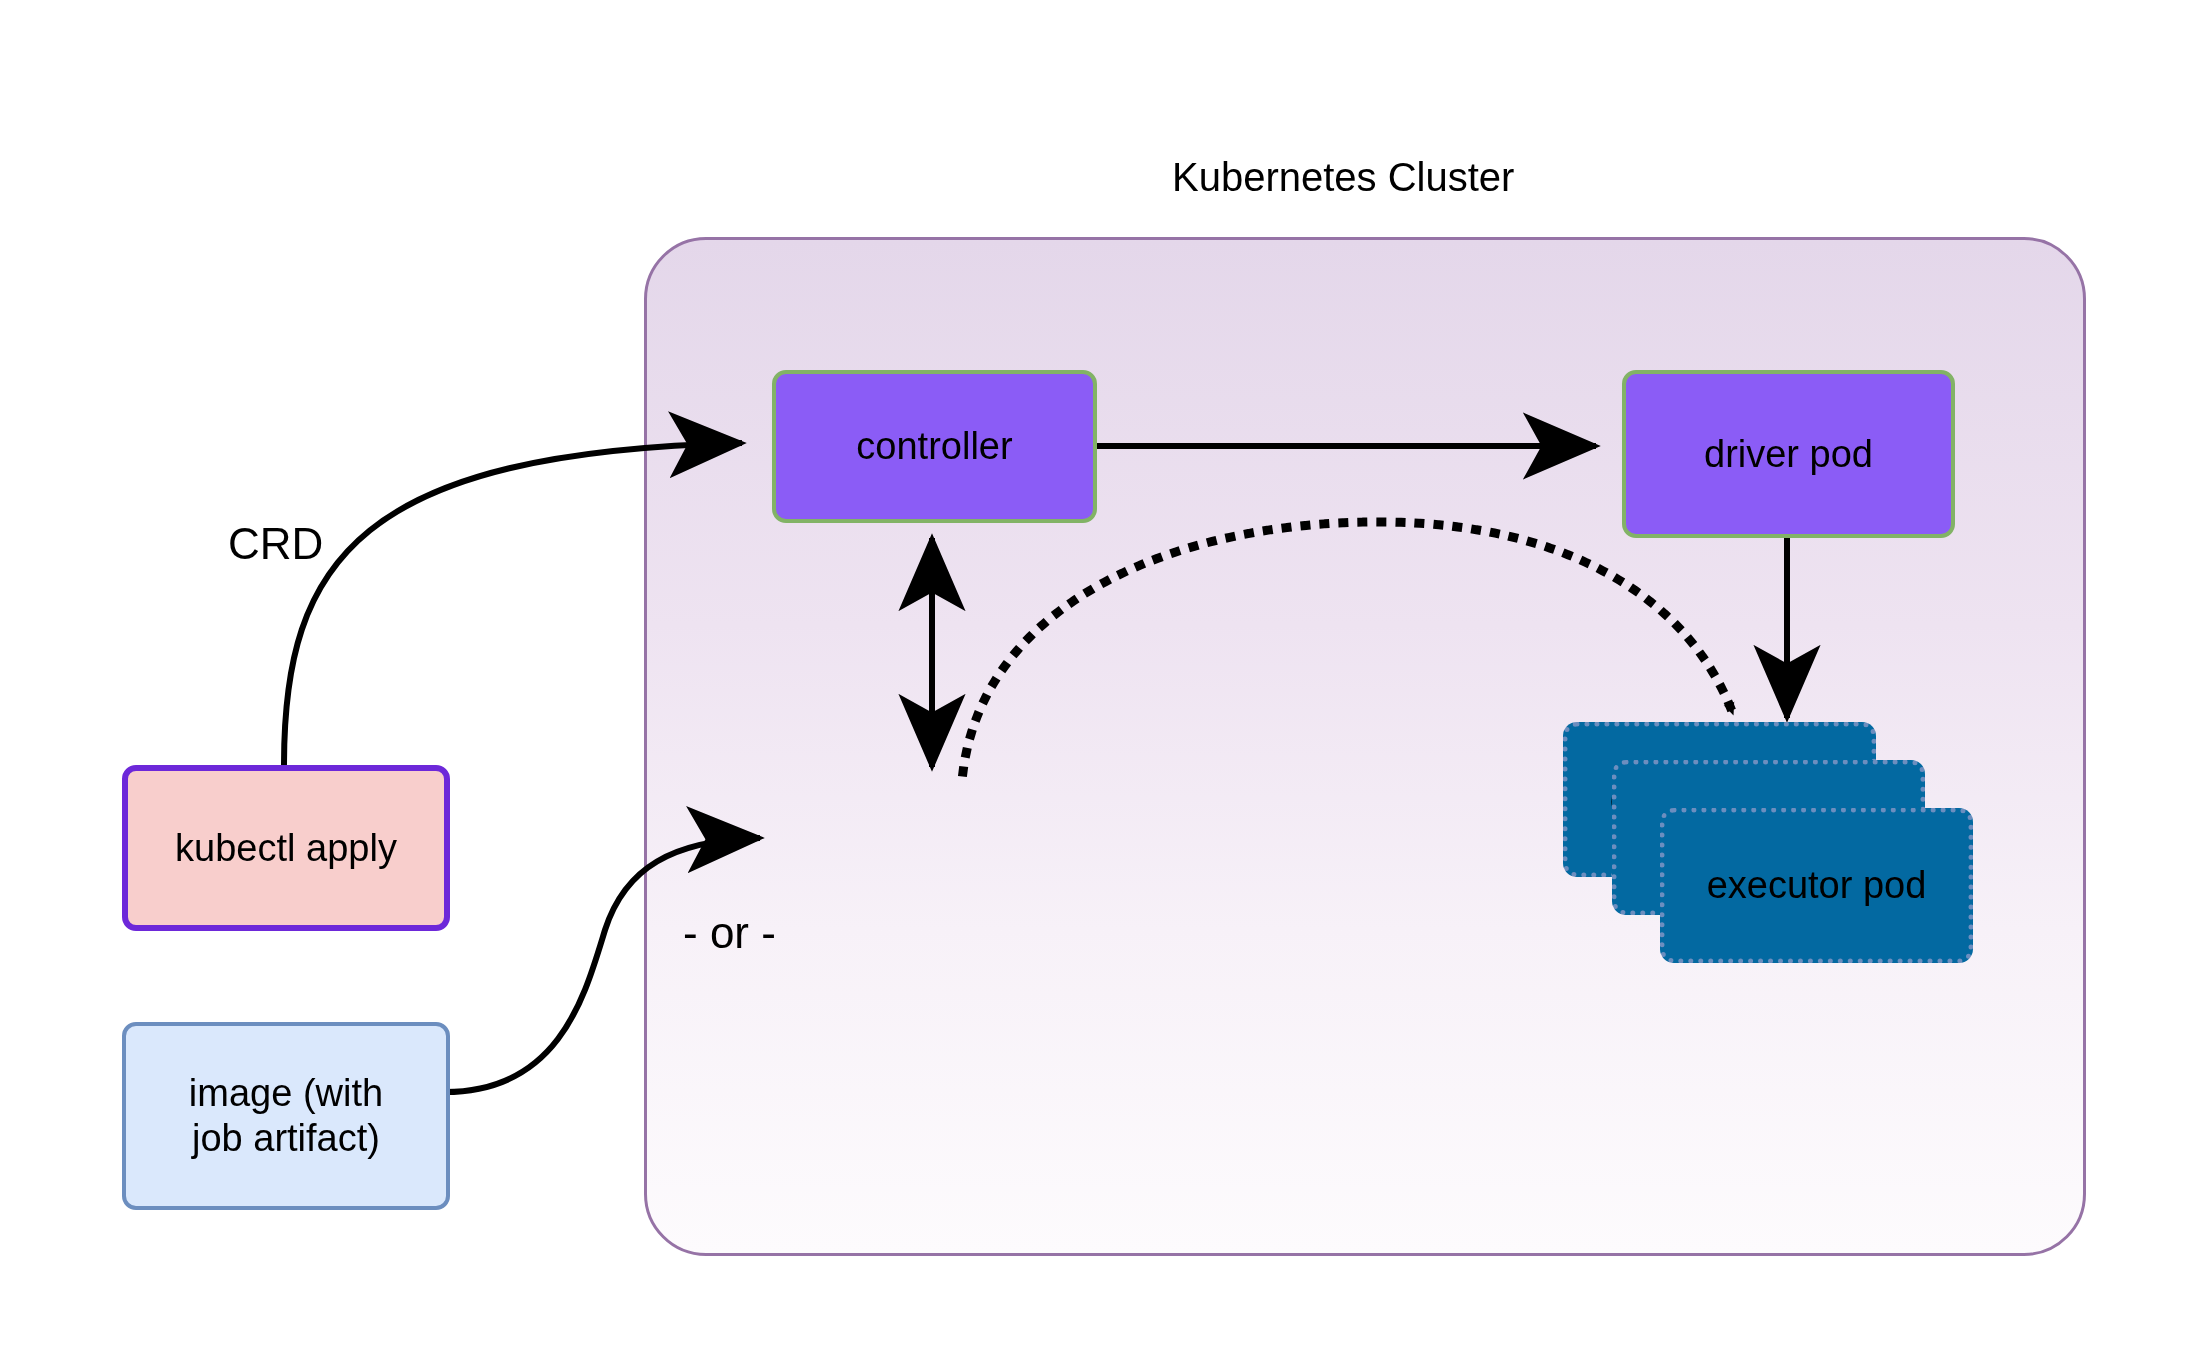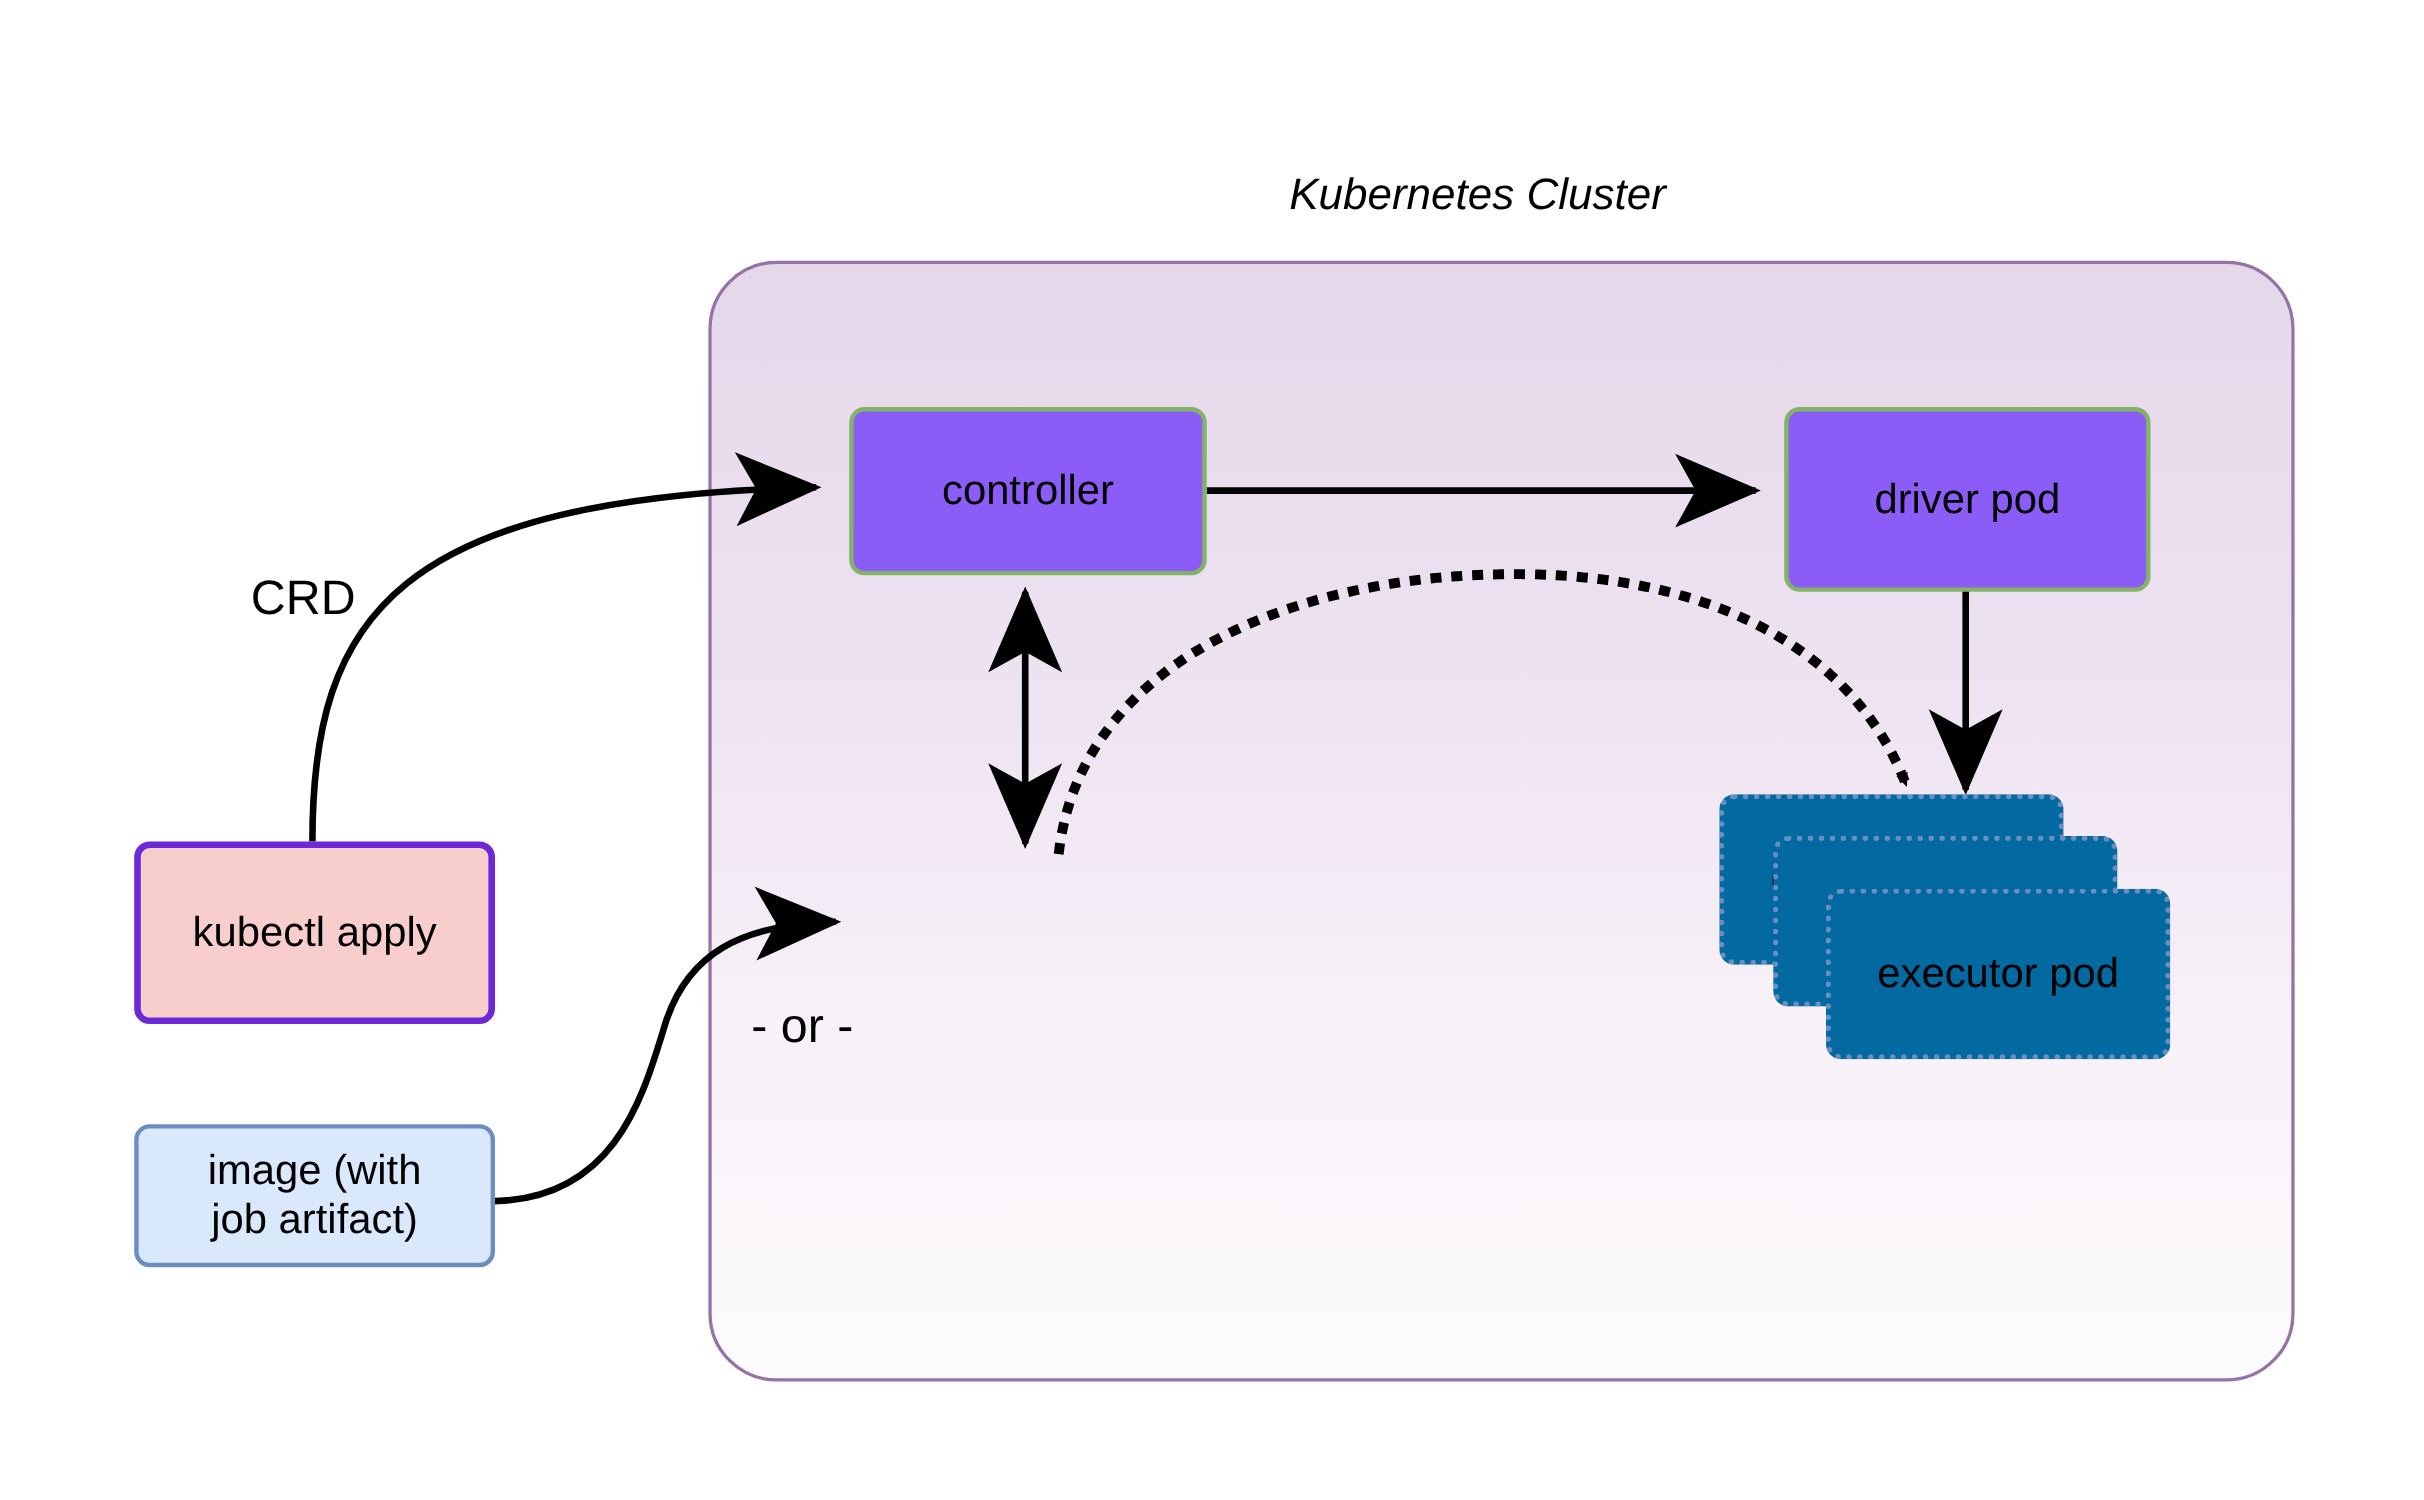--- a/index.html
+++ b/index.html
@@ -38,21 +38,20 @@
   .cluster-box {
     border: 3px solid #9673a6;
     border-radius: 62px;
     background: linear-gradient(to bottom, #e4d7ea 0%, #eee3f1 38%, #f7f1f8 68%, #fdfbfd 100%);
   }
   .cluster-title {
     position: absolute;
     color: #000000;
     font-size: 40px;
     white-space: nowrap;
-    font-style: italic;
   }
   
   .green {
     background: #8b5cf6;
     border: 4px solid #82b366;
     border-radius: 14px;
   }
   .blue {
     background: #dae8fc;
     border: 4px solid #6c8ebf;
@@ -137,18 +136,18 @@
   <div class="node green" style="left:1622px; top:370px; width:333px; height:168px;">
     <span class="nodelabel">driver pod</span>
   </div>
 
 
 
   <div class="node red" style="left:122px; top:765px; width:328px; height:166px;">
     <span class="nodelabel">kubectl apply</span>
   </div>
 
-  <div class="node blue" style="left:122px; top:1022px; width:328px; height:130px;">
+  <div class="node blue" style="left:122px; top:1022px; width:328px; height:188px;">
     <span class="nodelabel">image (with
 job artifact)</span>
   </div>
 
 </div>
 
 </body></html>

